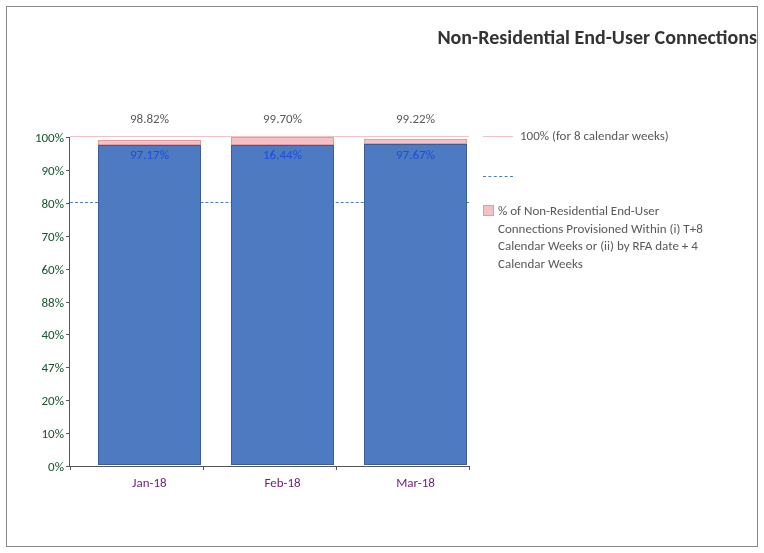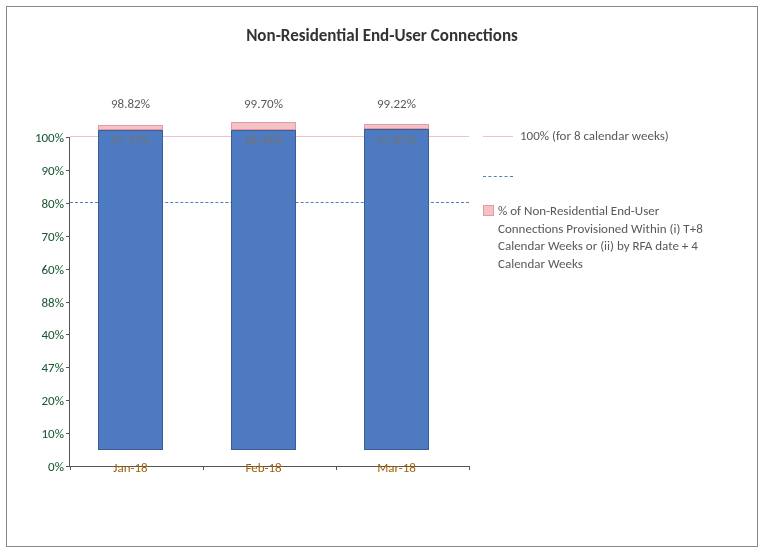--- a/index.html
+++ b/index.html
@@ -16,23 +16,23 @@
     top: 6px;
     width: 752px;
     height: 541px;
     border: 1px solid #888;
   }
   .title {
     position: absolute;
     top: 18px;
     left: 0;
     width: 100%;
-    text-align: center;
+    text-align: right;
     font-weight: bold;
-    font-size: 17px;
+    font-size: 20px;
     color: #333;
   }
   .plot {
     position: absolute;
     left: 62px;
     top: 130px;
     width: 400px;
     height: 330px;
     border-left: 1px solid #555;
     border-bottom: 1px solid #555;
@@ -65,42 +65,42 @@
     width: 100%;
   }
   .ref-100 {
     border-top: 1px solid #f4c2c6;
   }
   .ref-80 {
     border-top: 1px dashed #4f7fc2;
   }
   .bar-wrap {
     position: absolute;
-    bottom: 16px;
-    width: 65px;
+    bottom: 1px;
+    width: 103px;
   }
   .bar-segment {
     position: absolute;
     left: 0;
     width: 100%;
   }
   .seg-blue {
     background: #4d7ac0;
     border: 1px solid #3a5d94;
   }
   .seg-pink {
     background: #f4c2c6;
     border: 1px solid #e49ca2;
   }
   .x-label {
     position: absolute;
     top: 100%;
     margin-top: 10px;
     font-size: 13px;
-    color: #a16207;
+    color: #701a75;
     text-align: center;
     width: 120px;
     left: 50%;
     transform: translateX(-50%);
   }
   .x-tick {
     position: absolute;
     top: 100%;
     width: 1px;
     height: 4px;
@@ -112,21 +112,21 @@
     transform: translateX(-50%);
     font-size: 13px;
     color: #595959;
     white-space: nowrap;
   }
   .inner-label {
     position: absolute;
     left: 50%;
     transform: translateX(-50%);
     font-size: 13px;
-    color: #737373;
+    color: #1d4ed8;
     white-space: nowrap;
     margin-top: 12px;
   }
   .legend {
     position: absolute;
     left: 476px;
     top: 120px;
     width: 262px;
     font-size: 13px;
     color: #595959;

